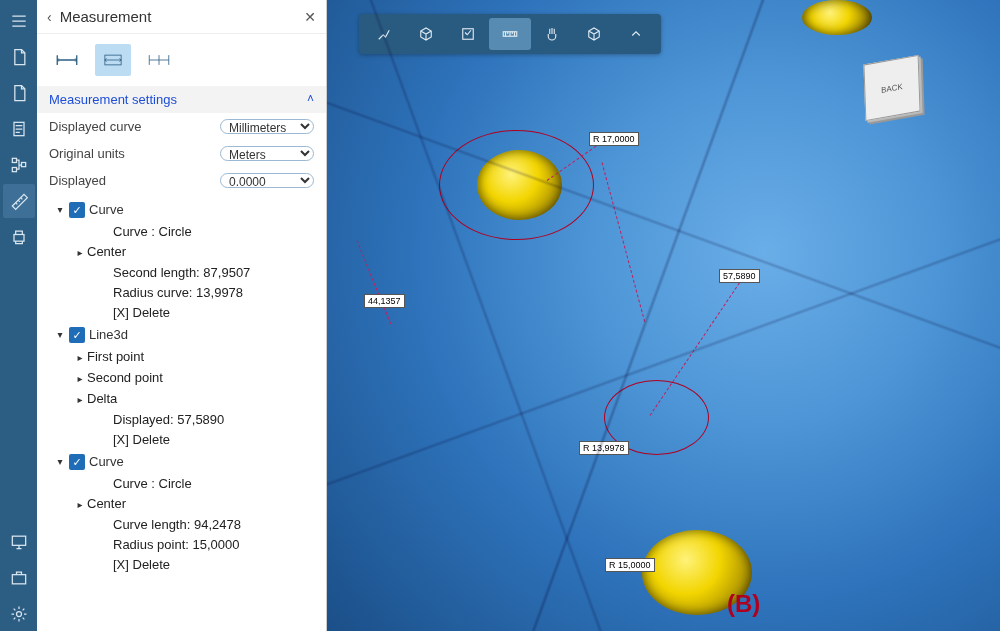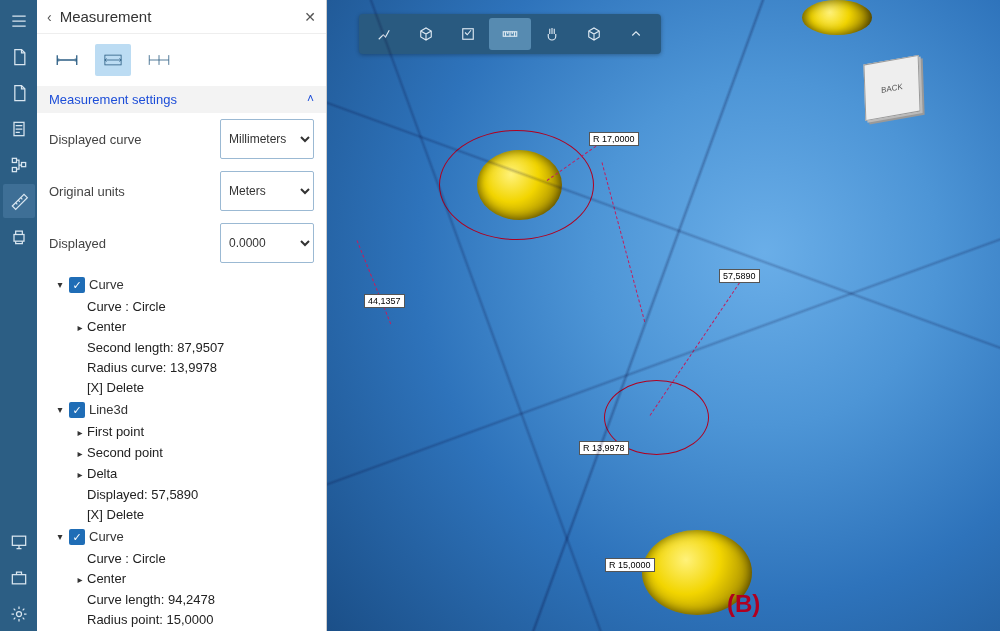--- a/index.html
+++ b/index.html
@@ -24,29 +24,29 @@
   .mode { width:36px; height:32px; display:flex; align-items:center; justify-content:center; border-radius:2px; cursor:pointer; }
   .mode.active { background:#bcdcf3; }
   .mode svg { width:26px; height:20px; }
 
   .sect-hd { display:flex; padding:6px 12px; background:#f3f3f3; color:#1d4ed8; cursor:pointer; }
   .sect-hd .lbl { flex:1; }
   .sect-hd .chev { font-size:12px; }
 
   .setting-row { display:flex; align-items:center; padding:6px 12px; gap:8px; }
   .setting-row label { flex:1; color:#444; }
-  .setting-row select { width:94px; height:40px; border:1px solid #9bb9d3; background:#fff; font-size:12px; padding:0 4px; border-radius:2px; color:#333; }
+  .setting-row select { width:94px; height:15px; border:1px solid #9bb9d3; background:#fff; font-size:12px; padding:0 4px; border-radius:8px; color:#333; }
 
   .tree { flex:1; overflow-y:auto; padding:4px 0; position:relative; }
   .tree::-webkit-scrollbar{width:10px;} .tree::-webkit-scrollbar-thumb{background:#ccc;}
   .node { padding:2px 0 2px 18px; }
   .node .row { display:flex; align-items:center; gap:4px; line-height:20px;}
   .tw { width:10px; text-align:center; font-size:10px; color:#333; }
   .cb { width:16px; height:16px; background:#1f6db6; border-radius:2px; display:flex; align-items:center; justify-content:center; color:#fff; font-size:11px; }
-  .leaf { padding-left: 50px; line-height:20px; color:#222; }
+  .leaf { padding-left: 76px; line-height:20px; color:#222; }
   .leaf.tw-leaf { padding-left: 38px; }
   .leaf.tw-leaf .tw { display:inline-block; margin-right:2px; }
 
   
   .viewport { flex:1; position:relative; background: radial-gradient(circle at 65% 40%, #6aaee8 0%, #4d95d6 30%, #2e73bb 60%, #1b4f88 100%); overflow:hidden; }
   .viewport .edge { position:absolute; background:rgba(0,0,50,.25); }
   
   
   .float-tb { position:absolute; top:14px; left:32px; height:40px; background:#295a80; border-radius:4px; display:flex; align-items:center; padding:0 4px; gap:0; box-shadow:0 1px 4px rgba(0,0,0,.3);}
   .float-tb .fb { width:42px; height:32px; display:flex; align-items:center; justify-content:center; cursor:pointer; border-radius:3px; color:#dfeaf3;}

